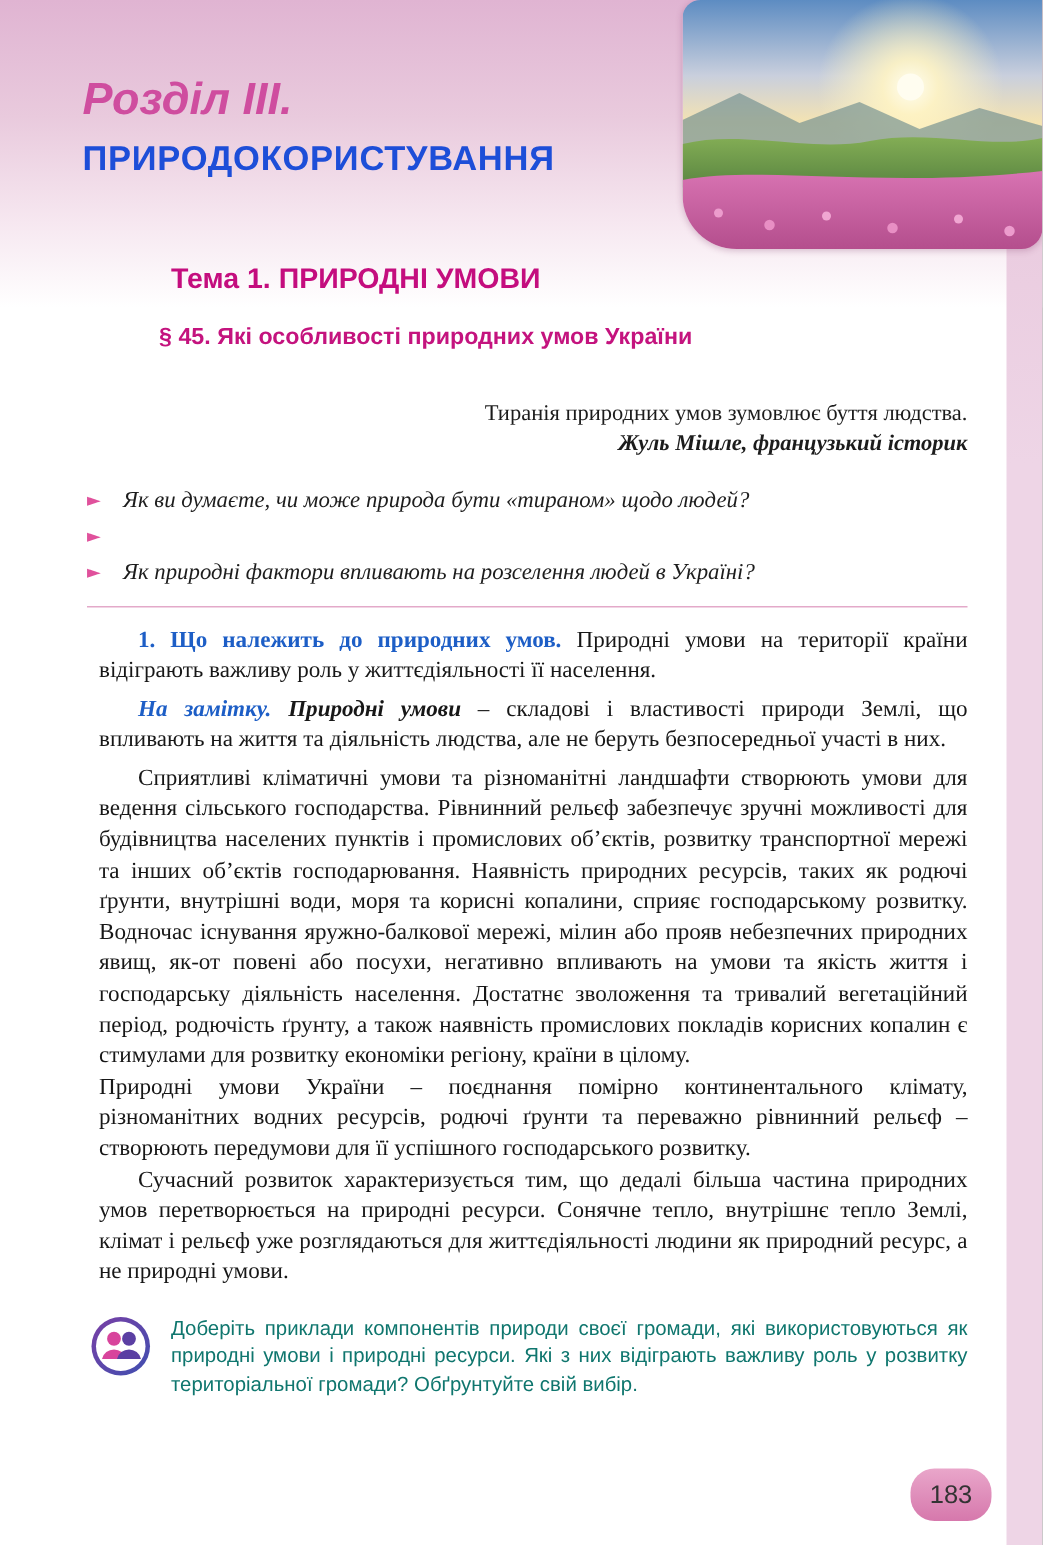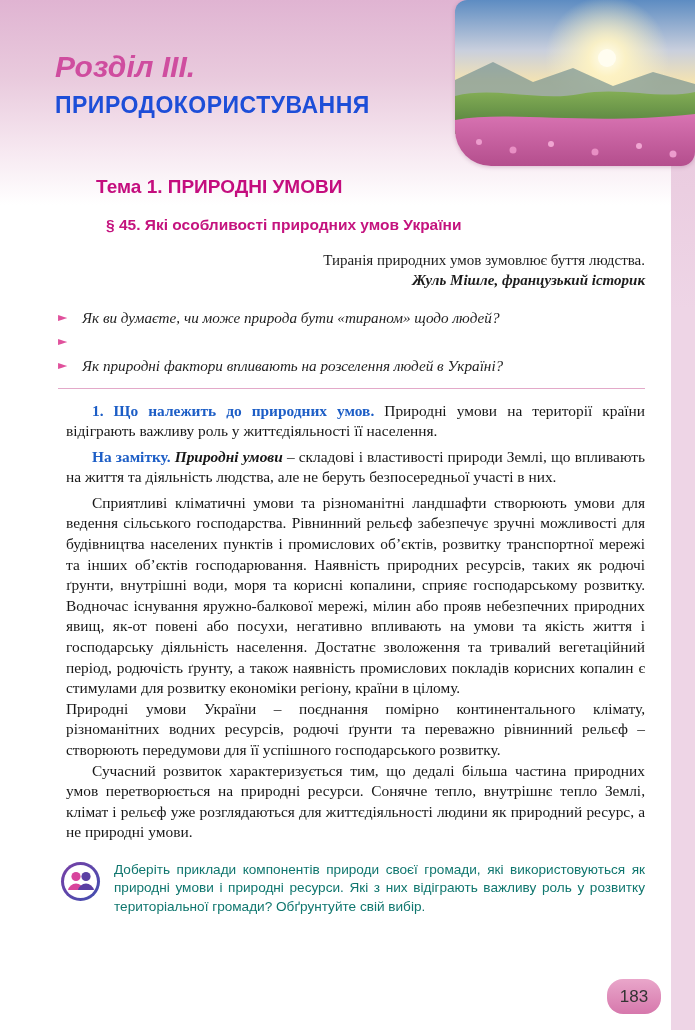--- a/index.html
+++ b/index.html
@@ -46,32 +46,32 @@
     margin-top: 8px;
     font-weight: bold; font-size: 23px; letter-spacing: .5px;
     color: #1d4ed8;
   }
   
   .content {
     position: relative; z-index: 2;
     padding: 176px 50px 0 66px;
   }
   .topic {
-    margin-left: 30px;
+    margin-left: 48px;
     font-family: "Liberation Sans", sans-serif;
     font-weight: bold; font-size: 19px;
     color: #c40d7e;
   }
   .section {
     margin: 18px 0 0 40px;
     font-family: "Liberation Sans", sans-serif;
     font-weight: bold; font-size: 15.5px;
     color: #c4137e;
   }
-  .epigraph { margin-top: 16px; text-align: right; font-size: 15px; line-height: 1.35; }
+  .epigraph { margin-top: 32px; text-align: right; font-size: 15px; line-height: 1.35; }
   .epigraph .quote  { display: block; color: #1c1c1c; }
   .epigraph .author { display: block; font-style: italic; font-weight: bold; color: #1c1c1c; }
   .questions { margin-top: 16px; list-style: none; }
   .questions li { display: flex; gap: 10px; margin-bottom: 3px; }
   .q-marker {
     flex: 0 0 14px; margin-left: -8px;
     color: #e0519c; font-size: 12px; line-height: 21px;
     font-family: "DejaVu Sans", sans-serif;
   }
   .q-text { font-style: italic; font-size: 15.2px; line-height: 21px; color: #1d1d1d; }
@@ -79,21 +79,21 @@
     height: 1px; background: #e3a9c9;
     margin: 12px 0 12px -8px;
   }
   .p {
     font-size: 15.4px; line-height: 20.6px;
     text-align: justify;
   }
   .p.indent { text-indent: 26px; }
   .lead-blue { color: #1d5ec6; font-weight: bold; }
   .note { margin: 5px 0; }
-  .note-label { color: #1d5ec6; font-weight: bold; }
+  .note-label { color: #1d5ec6; font-weight: bold; font-style: italic; }
   .note-term  { font-weight: bold; font-style: italic; }
   .task {
     margin-top: 18px;
     display: flex; gap: 13px; align-items: flex-start;
   }
   .task-icon { flex: 0 0 41px; margin-left: -6px; }
   .task-text {
     font-family: "Liberation Sans", sans-serif;
     font-size: 13.6px; line-height: 18.5px;
     text-align: justify; color: #0f766e;

